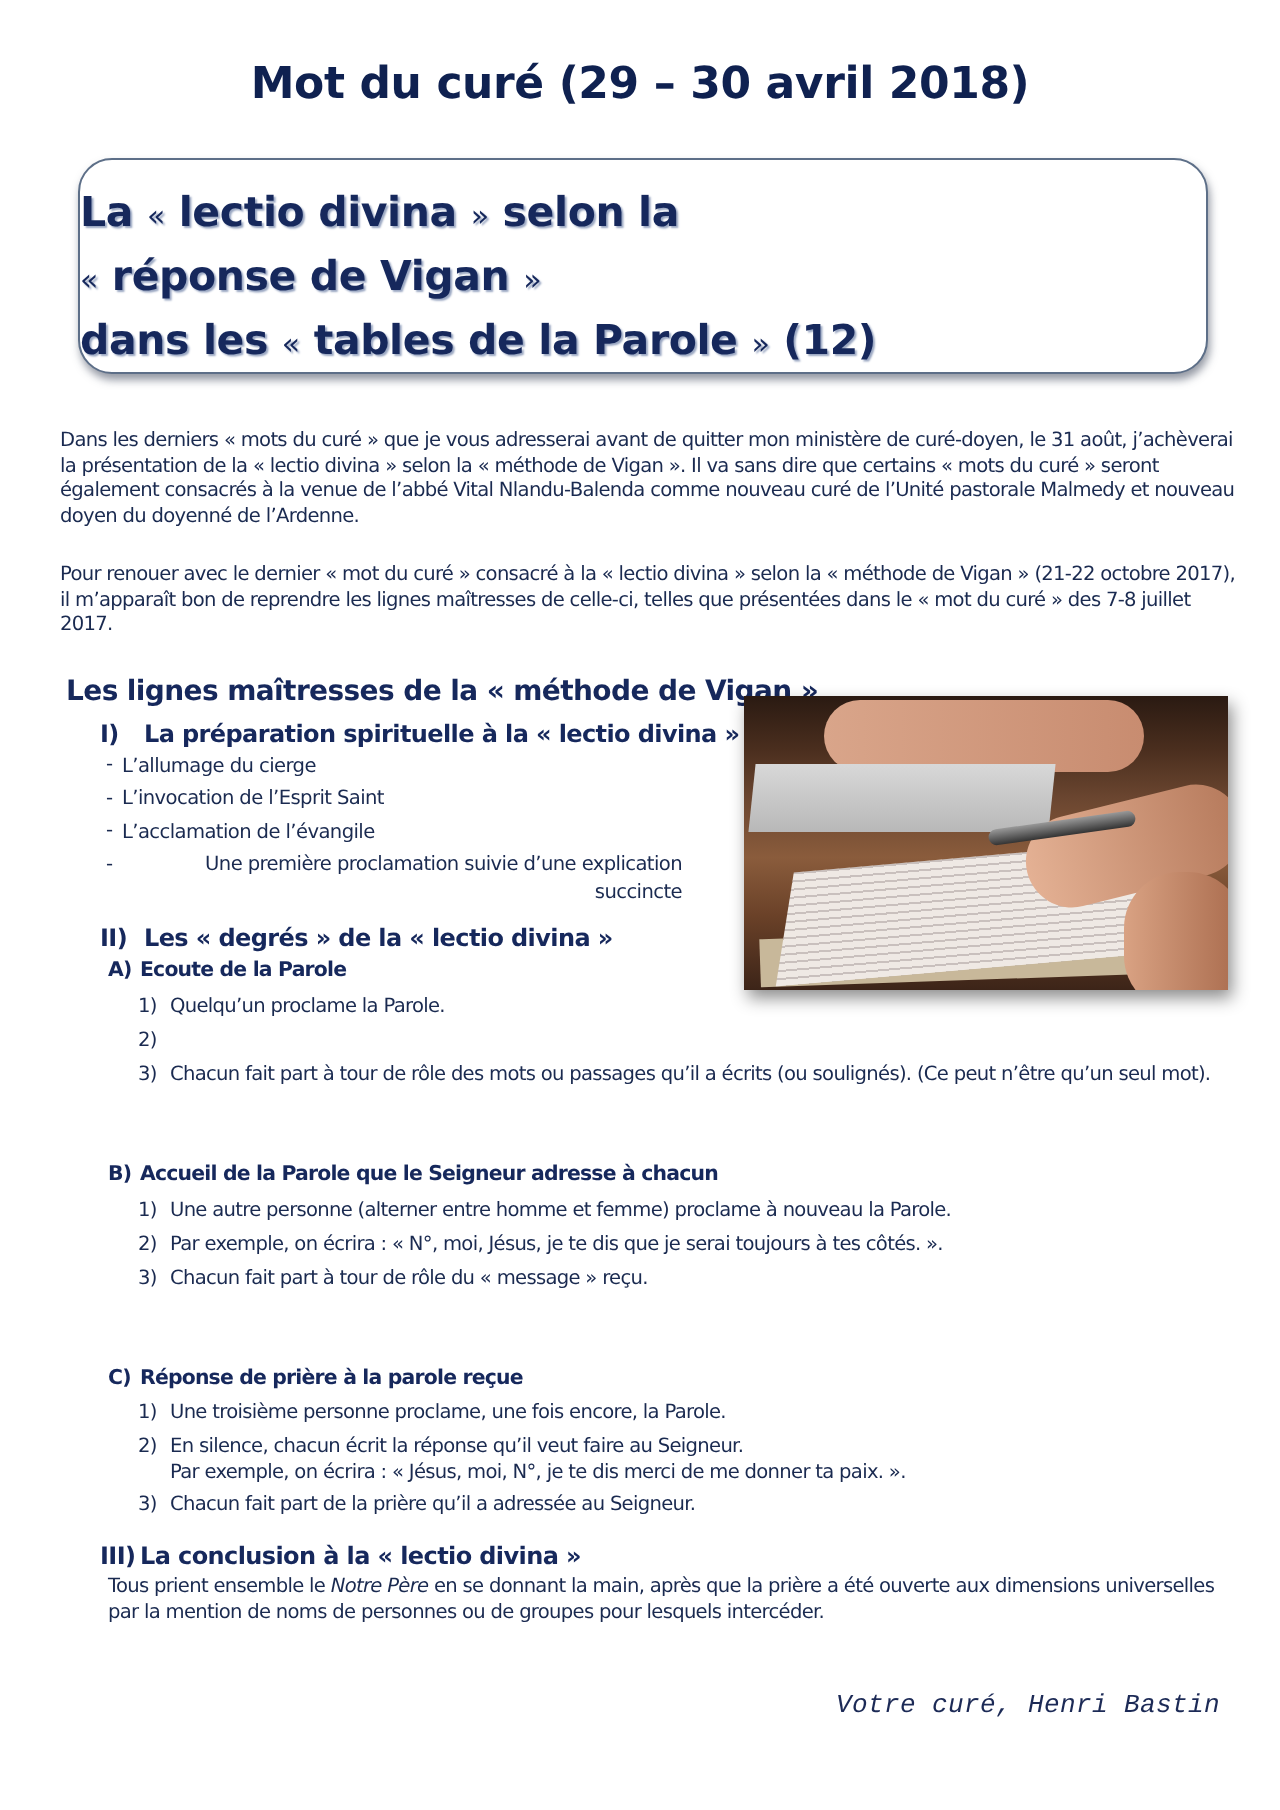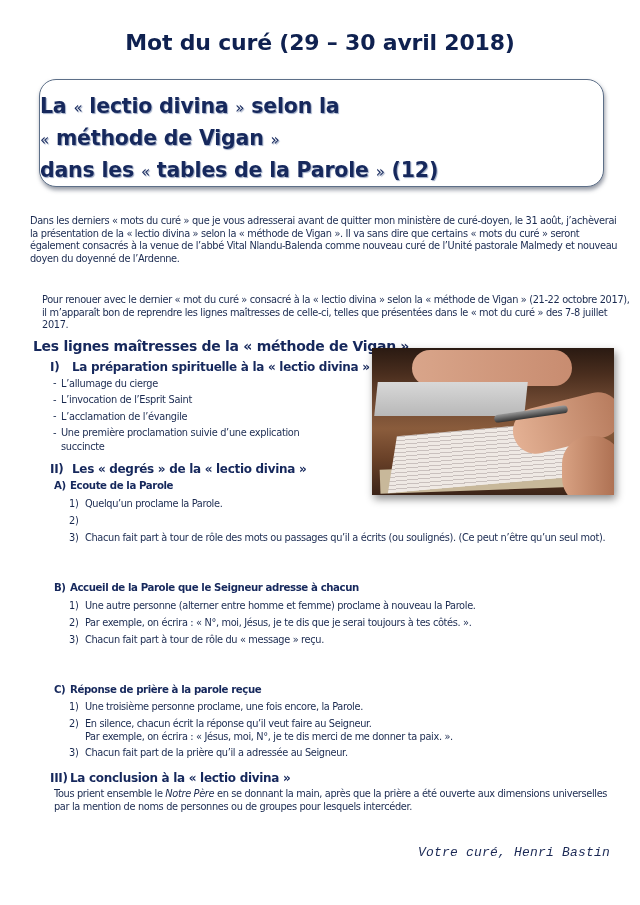--- a/index.html
+++ b/index.html
@@ -45,21 +45,21 @@
   .sec1 { left: 32px; top: 360px; }
   .sec2 { left: 32px; top: 462px; }
   .sec3 { left: 32px; top: 771px; }
   .sec3 .num { width: 20px; }
   .dash-list {
     position: absolute; left: 53px; top: 375px; width: 300px;
     font-size: 9.8px; line-height: 16.6px; color: #1a2a50; letter-spacing: -0.3px;
   }
   .dash-item { display: flex; }
   .dash-item .d { width: 8px; flex: none; }
-  .dash-item .t { line-height: 13.5px; padding: 1.5px 0; }
+  .dash-item .t { line-height: 13.5px; padding: 1.5px 0; text-align: right; }
   .subsec {
     position: absolute; left: 54px;
     font-family: "DejaVu Sans", sans-serif; font-weight: bold; font-size: 10.2px;
     color: #16285c; letter-spacing: -0.4px;
   }
   .subsec .num { display: inline-block; width: 16px; }
   .subA { top: 480px; }
   .subB { top: 582px; }
   .subC { top: 684px; }
   .olist {
@@ -123,29 +123,29 @@
 </head>
 <body>
 
 <div class="header-title">Mot du curé (29 – 30 avril 2018)</div>
 
 <div class="title-box">
   <div class="title-line">
     <span>La </span><span class="q">«</span><span> lectio divina </span><span class="q">»</span><span> selon la</span>
   </div>
   <div class="title-line">
-    <span class="q">«</span><span> méthode de Vigan </span><span class="q">»</span>
+    <span class="q">«</span><span> réponse de Vigan </span><span class="q">»</span>
   </div>
   <div class="title-line">
     <span>dans les </span><span class="q">«</span><span> tables de la Parole </span><span class="q">»</span><span> (12)</span>
   </div>
 </div>
 
 <p class="intro p1" style="margin:0">Dans les derniers « mots du curé » que je vous adresserai avant de quitter mon ministère de curé-doyen, le 31 août, j’achèverai la présentation de la « lectio divina » selon la « méthode de Vigan ». Il va sans dire que certains « mots du curé » seront également consacrés à la venue de l’abbé Vital Nlandu-Balenda comme nouveau curé de l’Unité pastorale Malmedy et nouveau doyen du doyenné de l’Ardenne.</p>
-<p class="intro p2" style="margin:12px">Pour renouer avec le dernier « mot du curé » consacré à la « lectio divina » selon la « méthode de Vigan » (21-22 octobre 2017), il m’apparaît bon de reprendre les lignes maîtresses de celle-ci, telles que présentées dans le « mot du curé » des 7-8 juillet 2017.</p>
+<p class="intro p2" style="margin:0">Pour renouer avec le dernier « mot du curé » consacré à la « lectio divina » selon la « méthode de Vigan » (21-22 octobre 2017), il m’apparaît bon de reprendre les lignes maîtresses de celle-ci, telles que présentées dans le « mot du curé » des 7-8 juillet 2017.</p>
 
 <div class="subheading">Les lignes maîtresses de la « méthode de Vigan »</div>
 
 <div class="sec sec1">
   <span class="num">I)</span><span>La préparation spirituelle à la « lectio divina »</span>
 </div>
 <div class="dash-list">
   <div class="dash-item">
       <span class="d">-</span>
       <span class="t">L’allumage du cierge</span>

